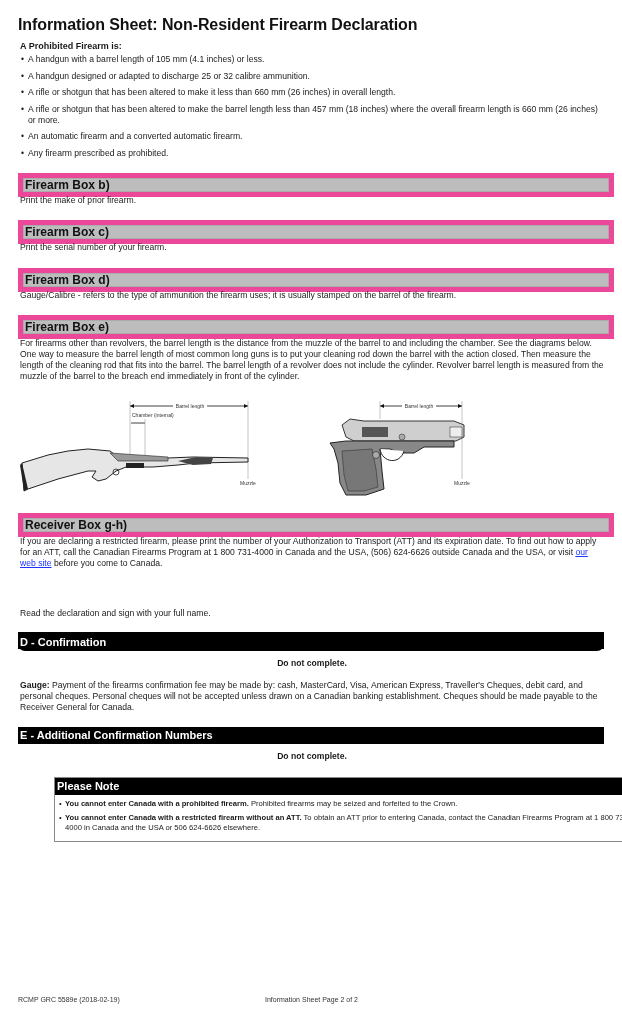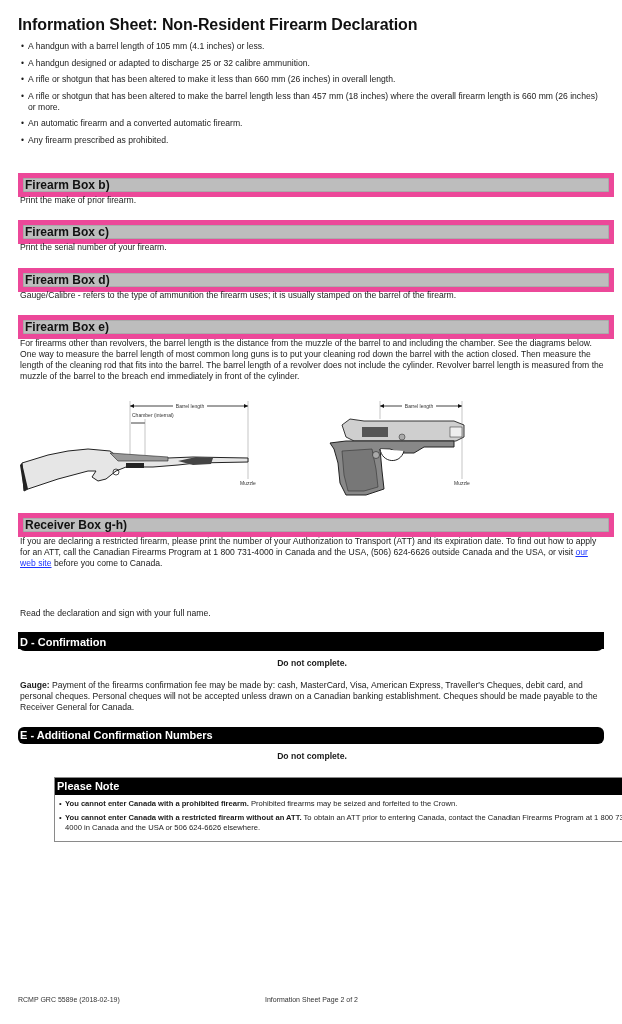--- a/index.html
+++ b/index.html
@@ -165,20 +165,21 @@
       font-size: 7px;
       color: #333;
     }
   </style>
 </head>
 <body>
 
 <h1 class="doc-title">Information Sheet: Non-Resident Firearm Declaration</h1>
 
 <div class="prohibited">
+  <p class="prohibited-heading">A Prohibited Firearm is:</p>
   <ul class="bullet-list">
     <li><span class="bullet">•</span><span>A handgun with a barrel length of 105 mm (4.1 inches) or less.</span></li>
     <li><span class="bullet">•</span><span>A handgun designed or adapted to discharge 25 or 32 calibre ammunition.</span></li>
     <li><span class="bullet">•</span><span>A rifle or shotgun that has been altered to make it less than 660 mm (26 inches) in overall length.</span></li>
     <li><span class="bullet">•</span><span>A rifle or shotgun that has been altered to make the barrel length less than 457 mm (18 inches) where the overall firearm length is 660 mm (26 inches) or more.</span></li>
     <li><span class="bullet">•</span><span>An automatic firearm and a converted automatic firearm.</span></li>
     <li><span class="bullet">•</span><span>Any firearm prescribed as prohibited.</span></li>
   </ul>
 </div>
 
@@ -245,21 +246,21 @@
 <div class="gray-header" style="top:513px;">Receiver Box g-h)</div>
 <p class="body-text" style="top:536px;"><span>If you are declaring a restricted firearm, please print the number of your Authorization to Transport (ATT) and its expiration date. To find out how to apply for an ATT, call the Canadian Firearms Program at 1 800 731-4000 in Canada and the USA, (506) 624-6626 outside Canada and the USA, or visit </span><a class="link" href="#">our web site</a><span> before you come to Canada.</span></p>
 
 <div class="black-header" style="top:584px;margin-top:48px;">C - Declaration</div>
 <p class="body-text" style="top:608px;">Read the declaration and sign with your full name.</p>
 
 <div class="black-header" style="top:634px;border-radius:7px;">D - Confirmation</div>
 <p class="body-text bold" style="top:658px;">Do not complete.</p>
 <p class="body-text" style="top:680px;"><span class="bold">Gauge:</span><span> Payment of the firearms confirmation fee may be made by: cash, MasterCard, Visa, American Express, Traveller's Cheques, debit card, and personal cheques. Personal cheques will not be accepted unless drawn on a Canadian banking establishment.  Cheques should be made payable to the Receiver General for Canada.</span></p>
 
-<div class="black-header" style="top:727px;border-radius:6px;">E - Additional Confirmation Numbers</div>
+<div class="black-header" style="top:727px;">E - Additional Confirmation Numbers</div>
 <p class="body-text bold" style="top:751px;">Do not complete.</p>
 
 <div class="note-box">
   <div class="black-header">Please Note</div>
   <ul class="note-list">
     <li><span class="bullet">•</span><span class="bold">You cannot enter Canada with a prohibited firearm.</span><span> Prohibited firearms may be seized and forfeited to the Crown.</span></li>
     <li><span class="bullet">•</span><span class="bold">You cannot enter Canada with a restricted firearm without an ATT.</span><span> To obtain an ATT prior to entering Canada, contact the Canadian Firearms Program at 1 800 731-4000 in Canada and the USA or 506 624-6626 elsewhere.</span></li>
   </ul>
 </div>
 

